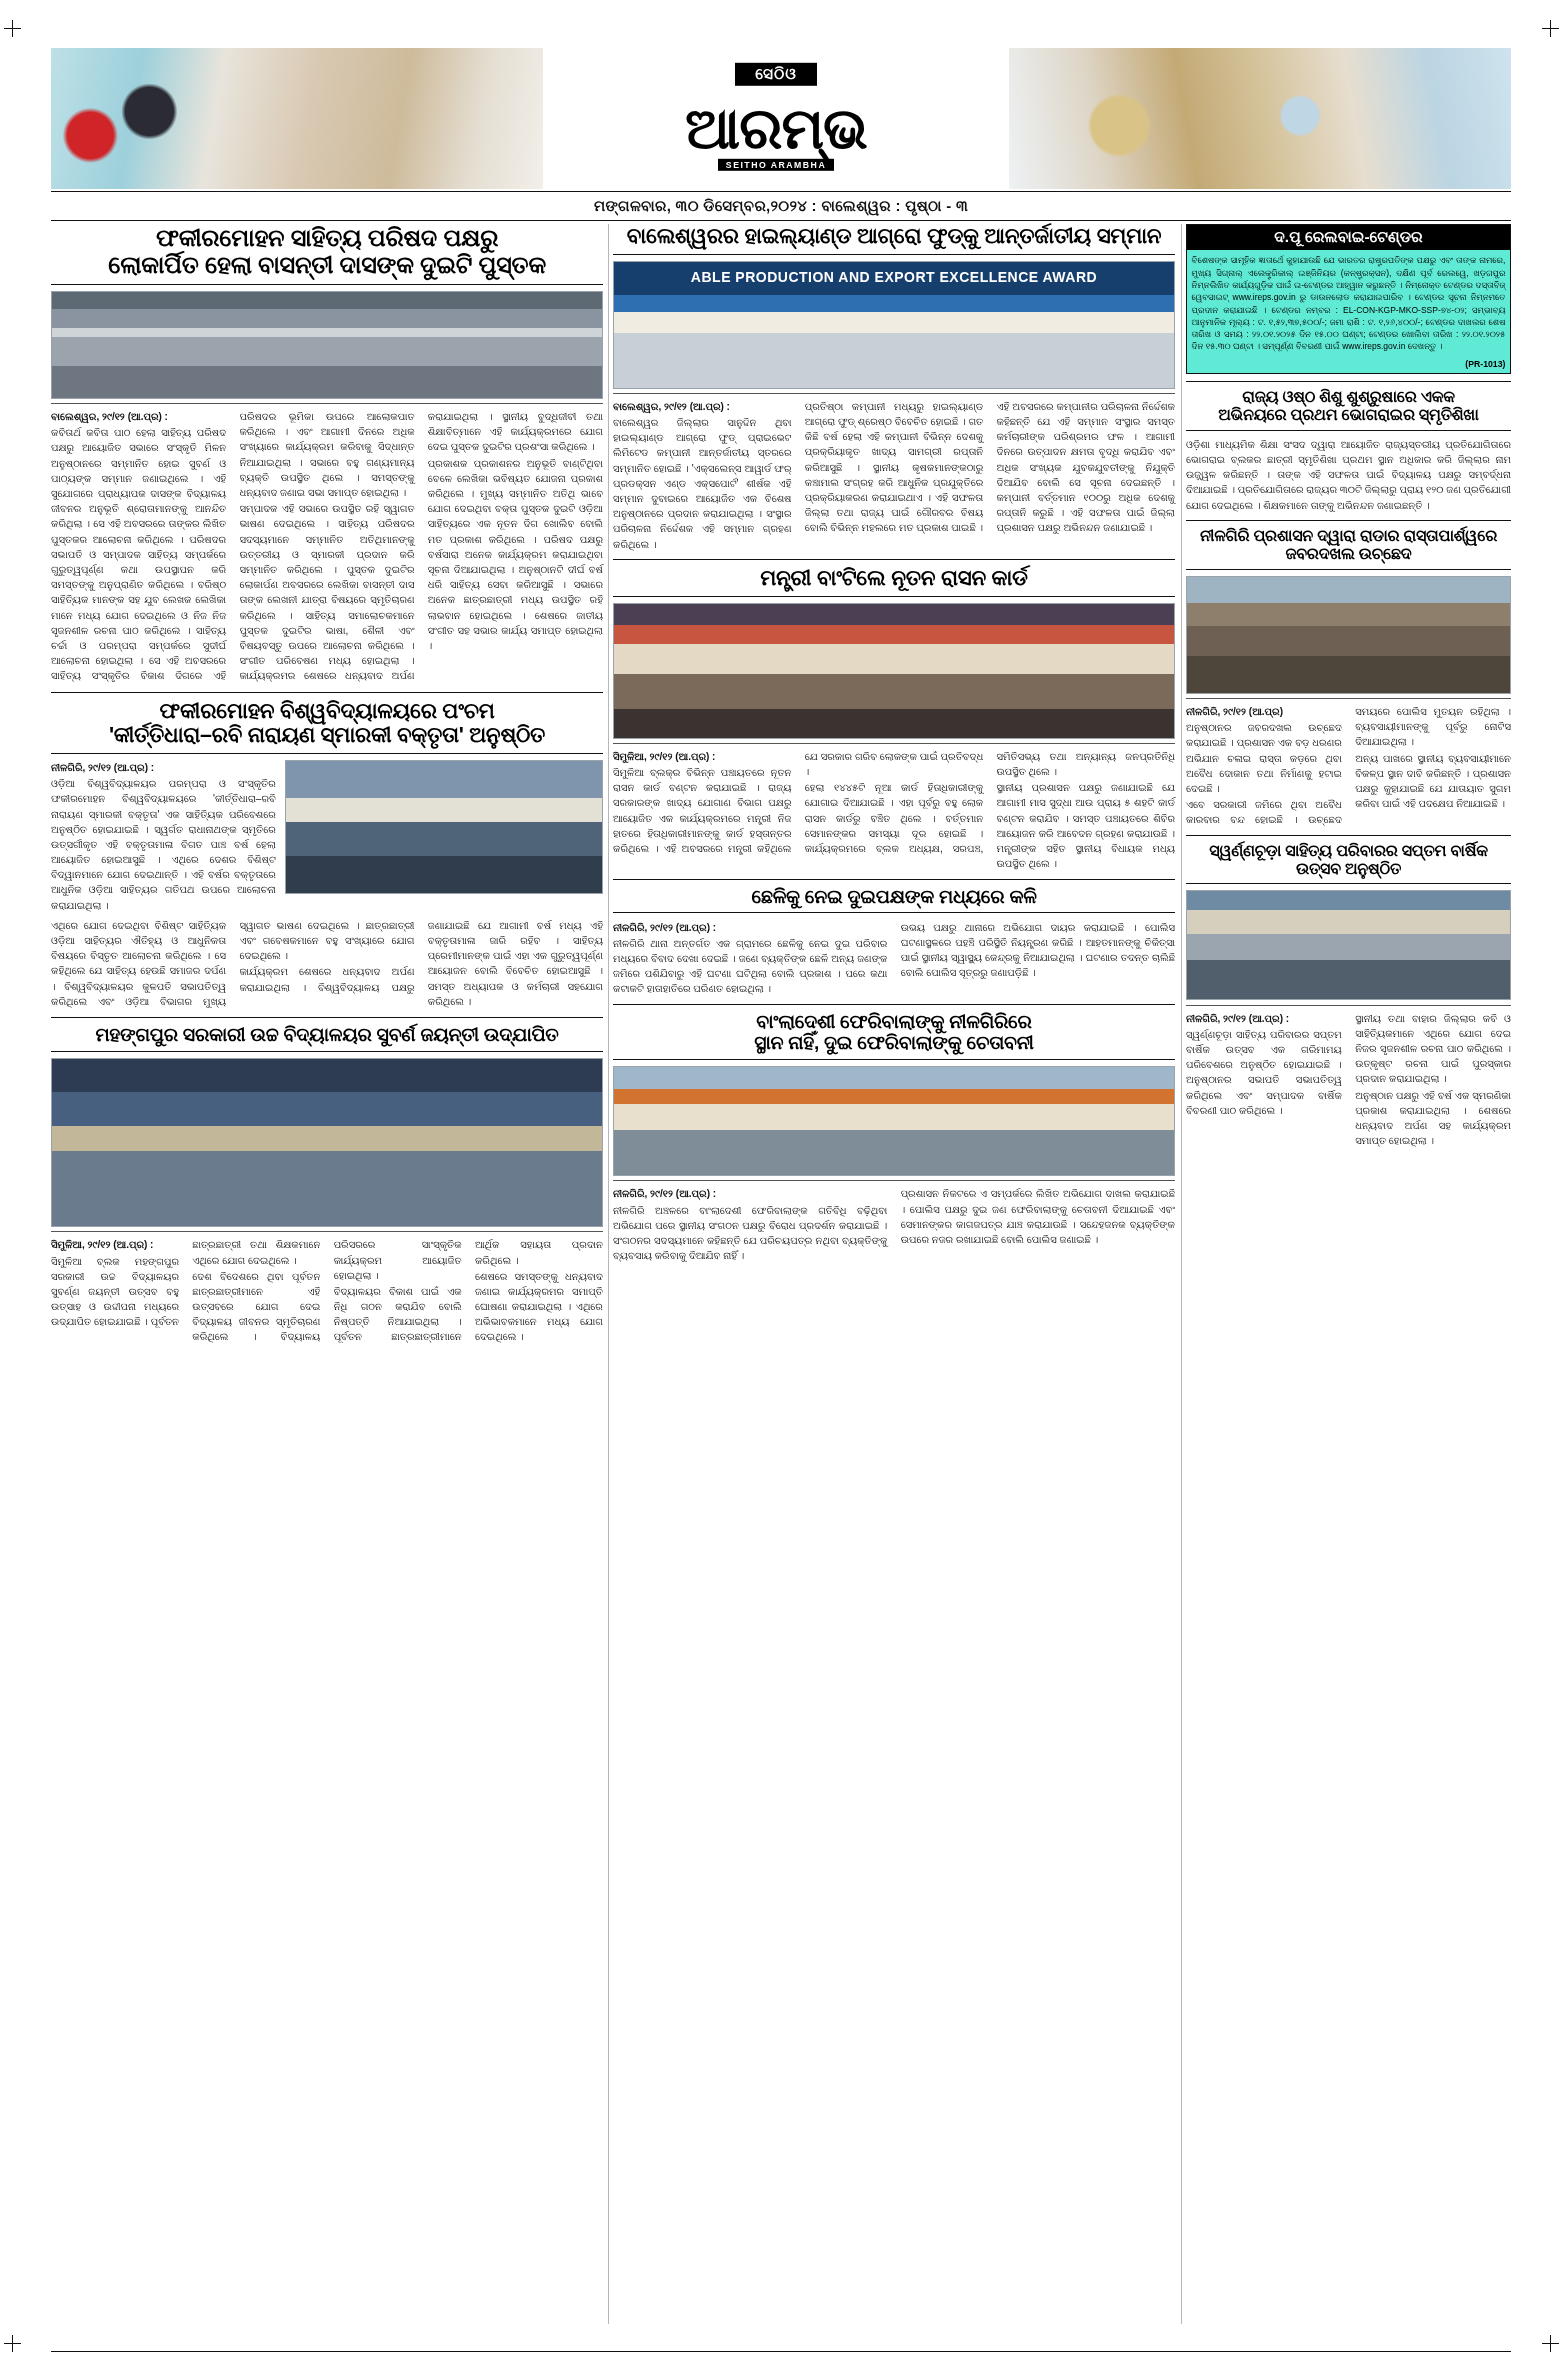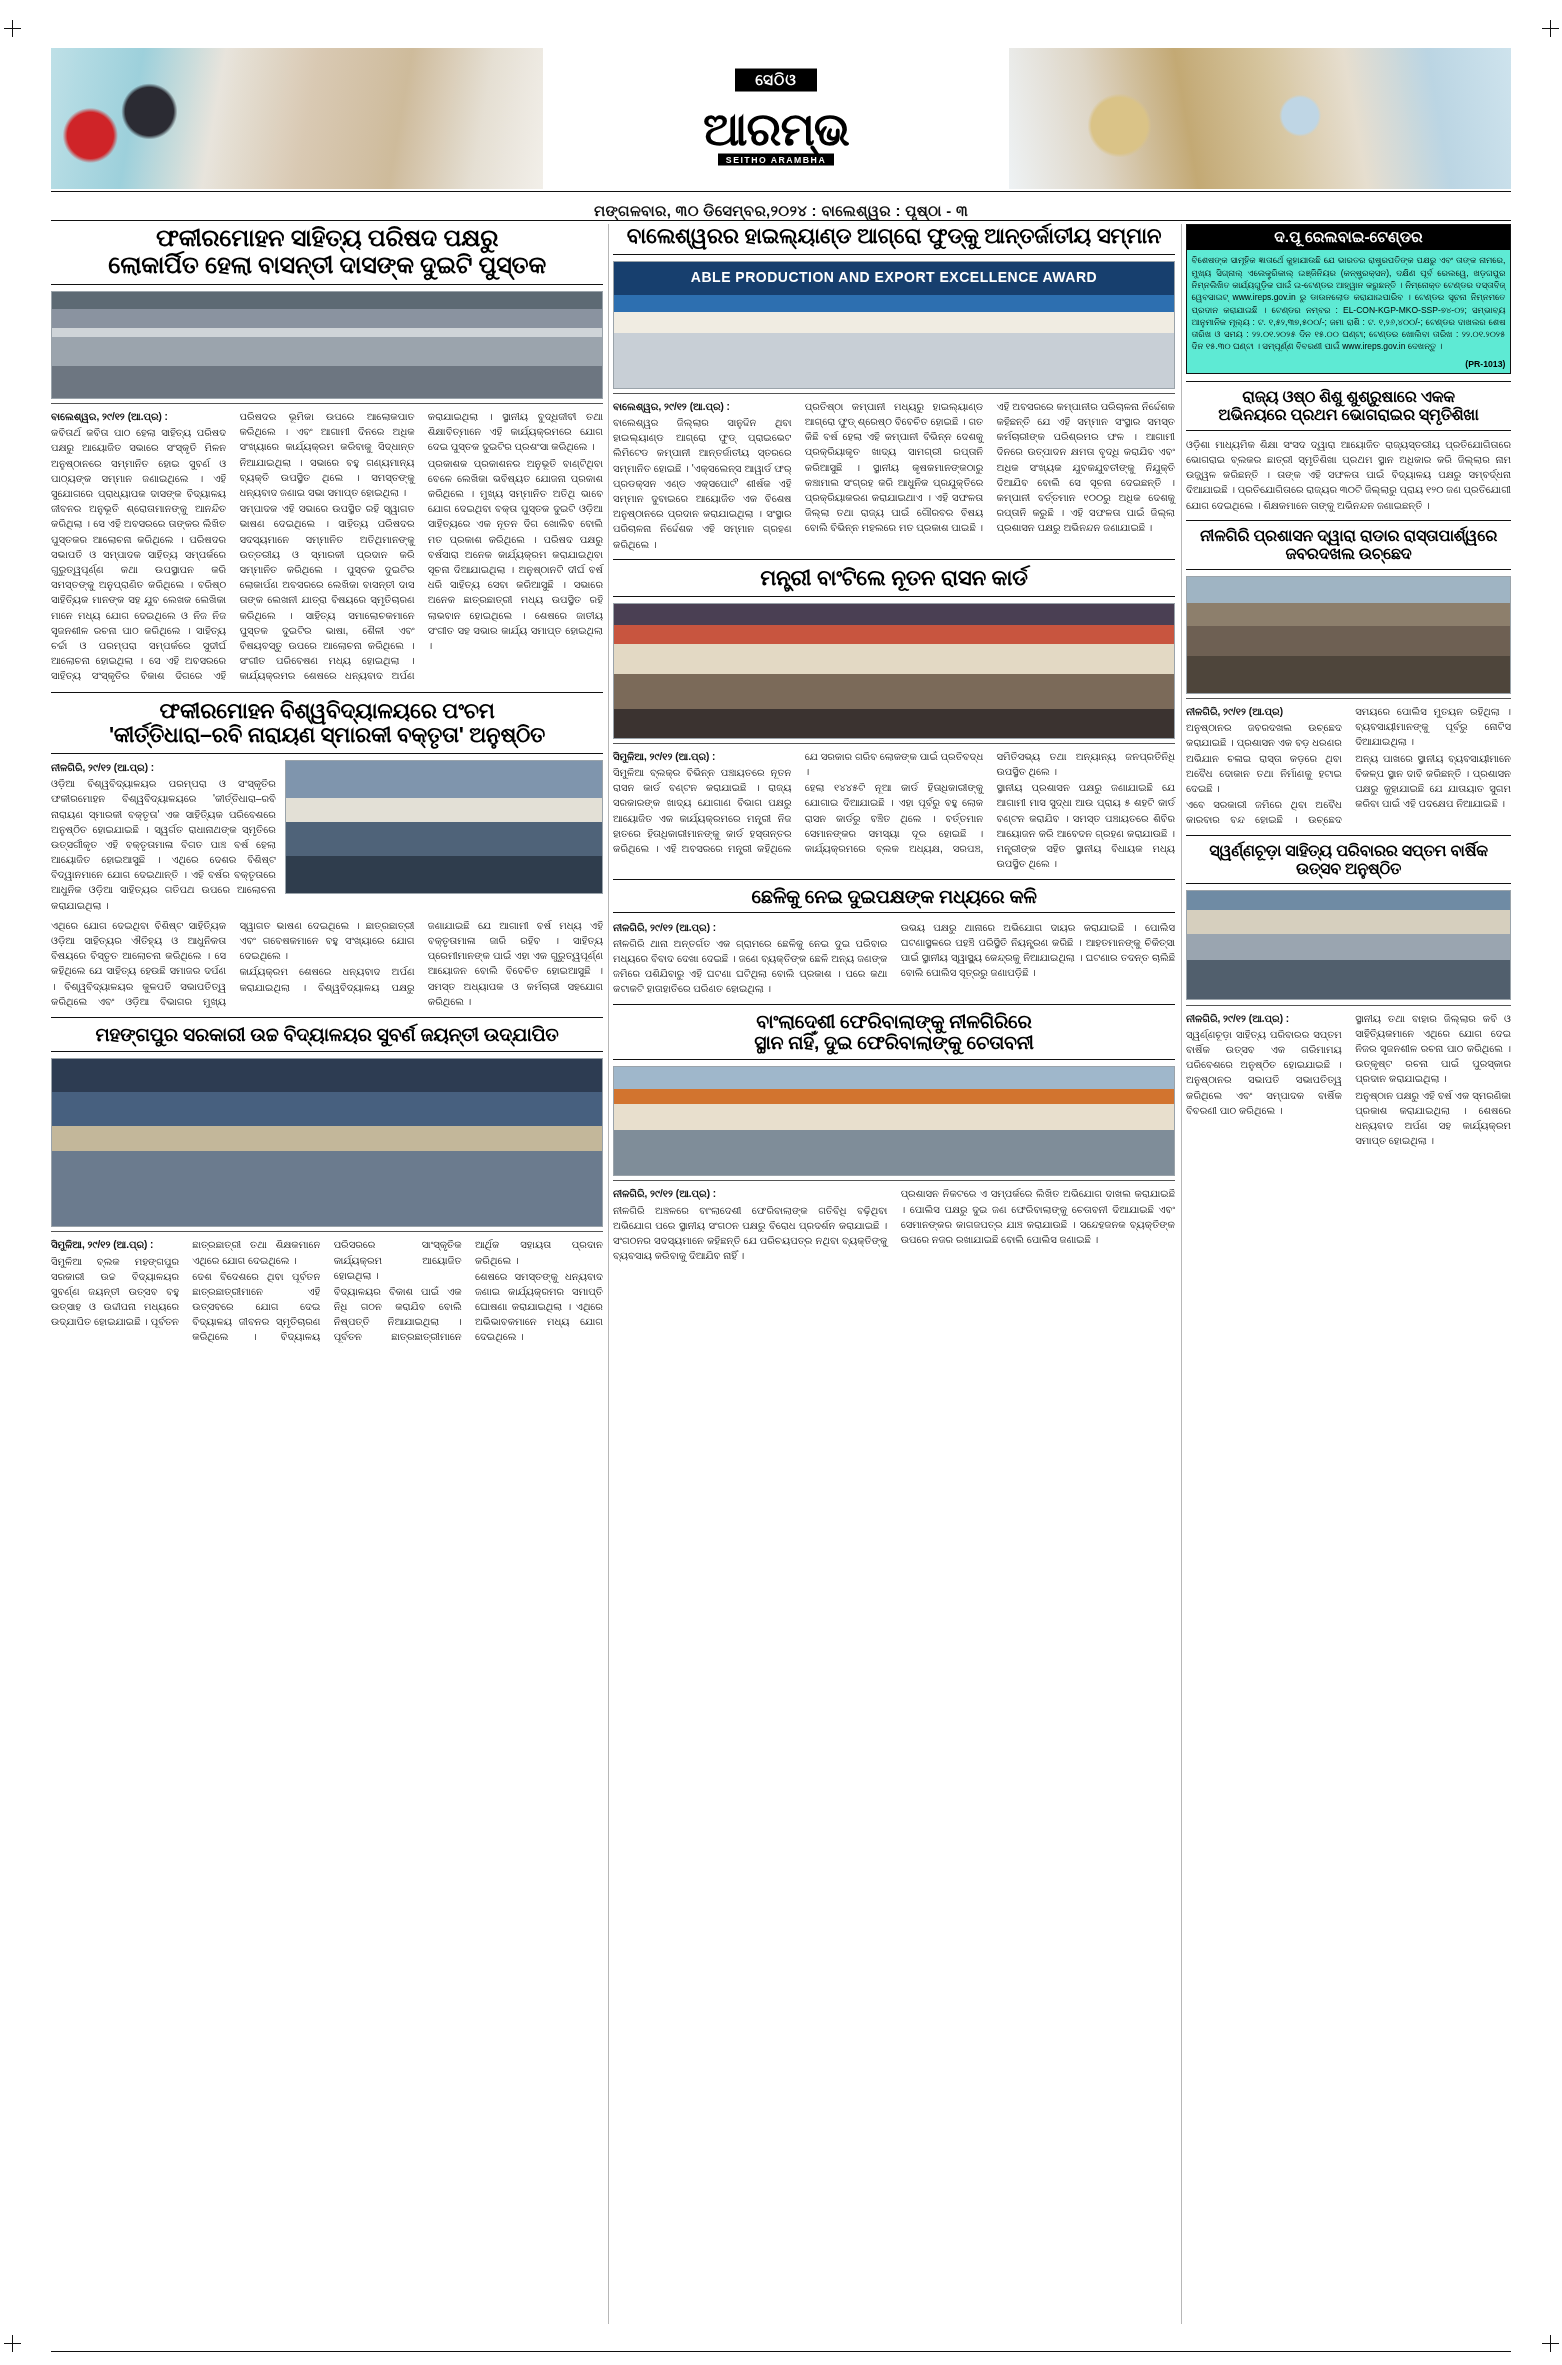--- a/index.html
+++ b/index.html
@@ -53,34 +53,34 @@
   .mh-title-wrap {
     position:absolute; left:50%; top:50%; transform:translate(-50%,-52%);
     text-align:center; width:328px;
   }
   .mh-sub-ribbon {
     display:inline-block; background:#000; color:#fff;
     font-size:15.4px; letter-spacing:1px; padding:2px 20.5px 3.1px;
     font-family:"Liberation Sans", sans-serif; font-weight:700;
   }
   .mh-title {
-    font-size:46px; font-weight:900; line-height:1.0; color:#000;
+    font-size:57px; font-weight:900; line-height:1.0; color:#000;
     margin-top:14px; letter-spacing:-1px;
     font-family:"Liberation Sans", sans-serif;
   }
   .mh-eng {
     display:inline-block; background:#000; color:#fff;
     font-size:8.7px; font-weight:700; letter-spacing:1.5px;
     padding:1px 8.2px; margin-top:2px;
   }
 
   
   .dateline-bar {
     position:absolute; left:51px; top:174px; width:1460px; height:30px;
-    display:flex; align-items:flex-end; justify-content:center;
+    display:flex; align-items:center; justify-content:center;
     border-top:1px solid #111; border-bottom:1.5px solid #111;
     background:#fff;
   }
   .dateline {
     font-size:15px; font-weight:700; color:#111; letter-spacing:0.3px;
   }
 
   
   .content { position:absolute; left:51px; top:207px; width:1460px; height:2100px; }
   .colA { position:absolute; left:0;     top:0; width:552px; }

